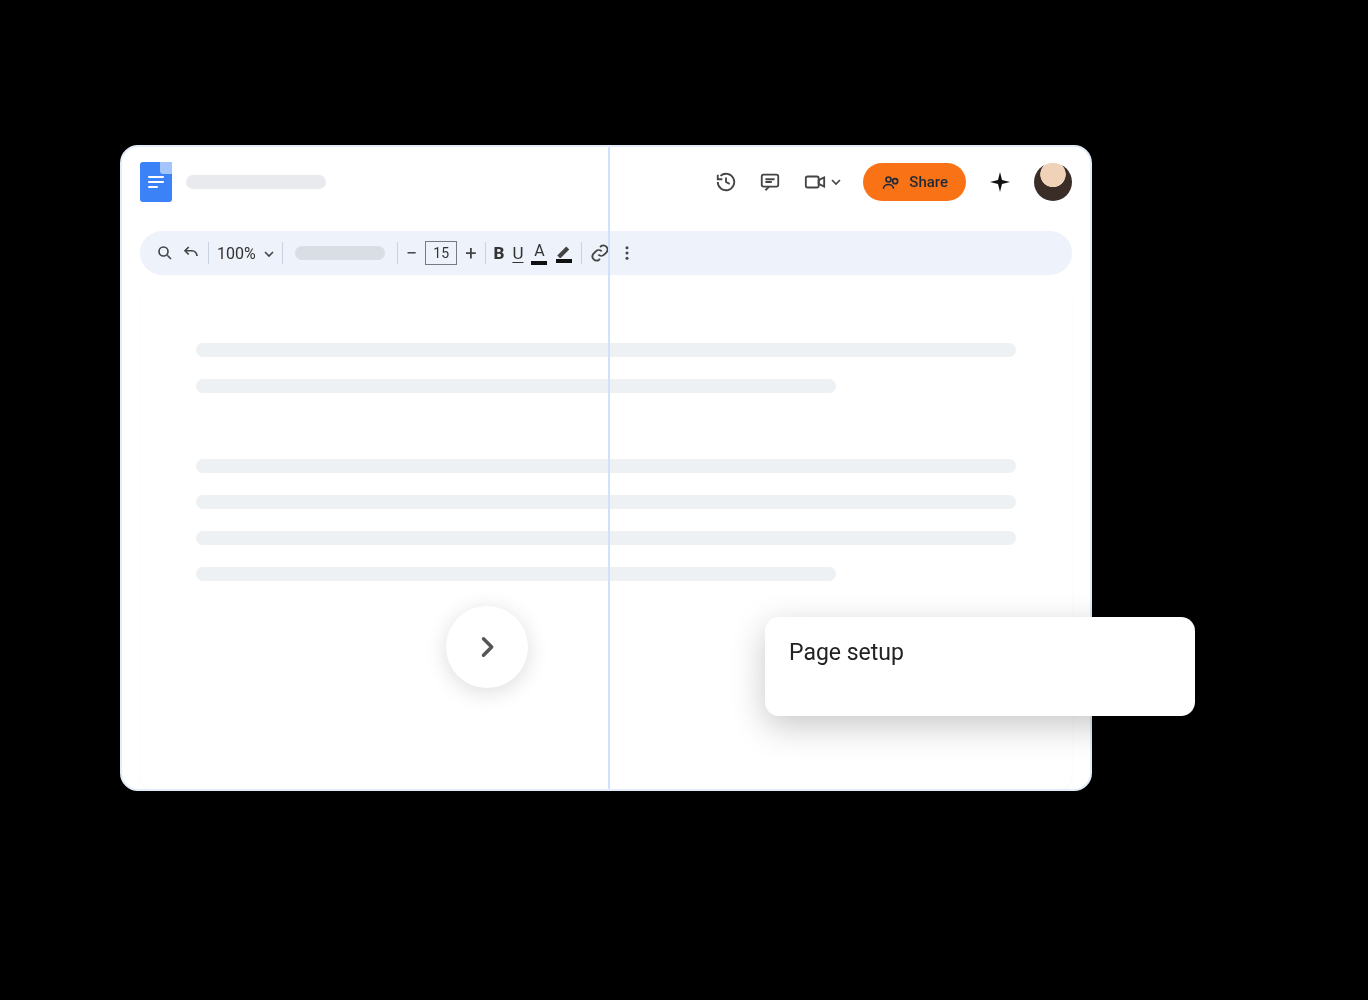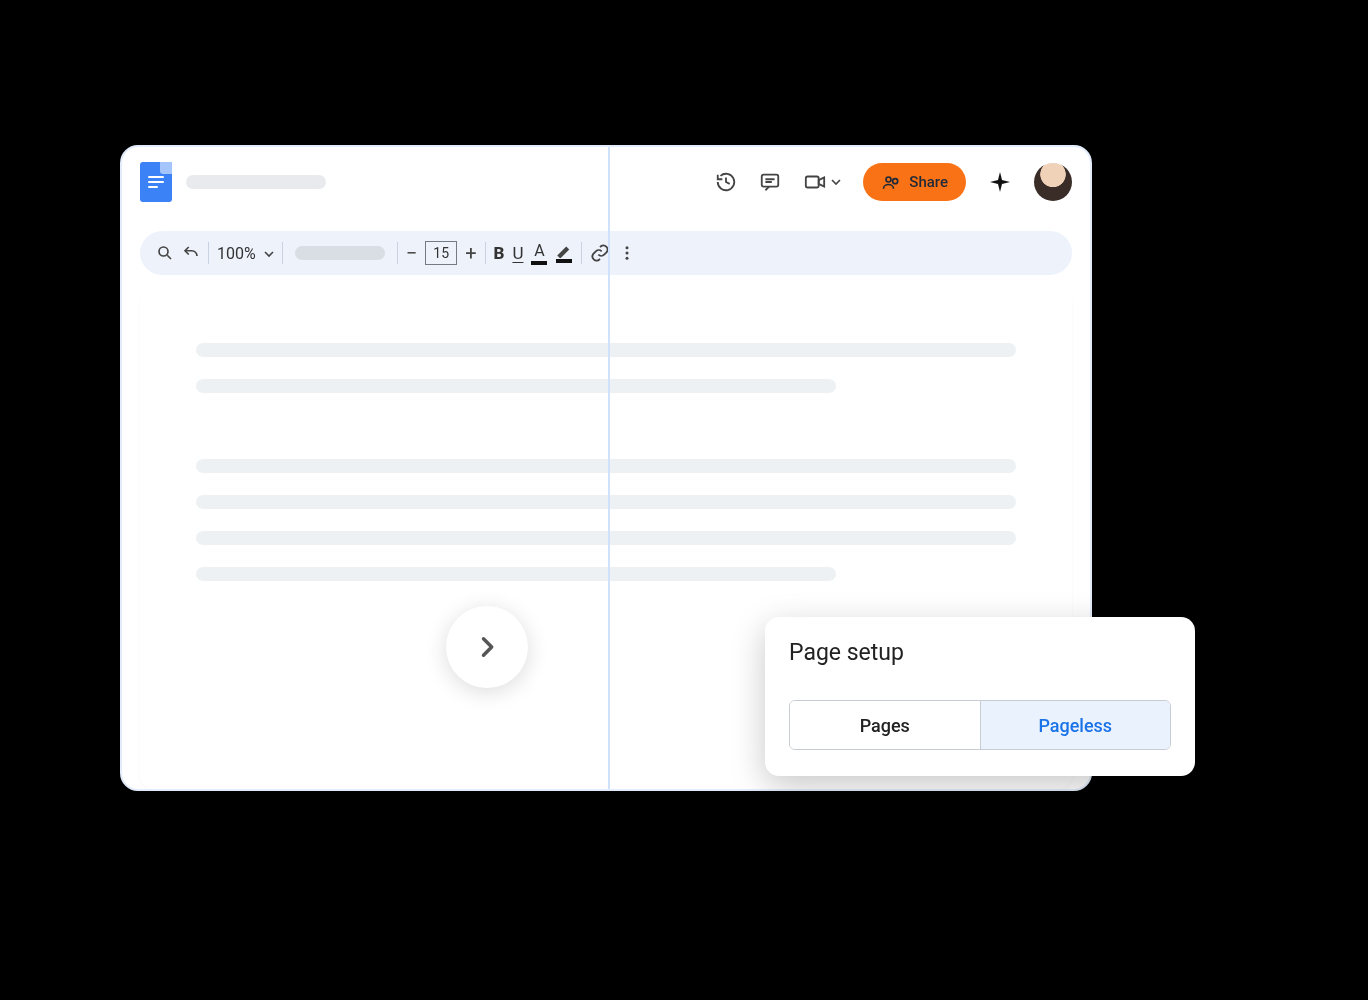--- a/index.html
+++ b/index.html
@@ -140,21 +140,21 @@
   .dialog {
     position: absolute;
     top: 617px; left: 765px;
     width: 430px;
     background: #fff;
     border-radius: 14px;
     box-shadow: 0 10px 34px rgba(0,0,0,.22);
     padding: 22px 24px 26px 24px;
   }
   .dialog-title {
-    font-size: 23px; color: #222; font-weight: 400; margin-bottom: 34px;
+    font-size: 23px; color: #222; font-weight: 400; margin-bottom: 24px;
   }
   .seg {
     display: flex;
     border: 1.5px solid #c8ccd3;
     border-radius: 6px;
     overflow: hidden;
     height: 50px;
   }
   .seg-btn {
     flex: 1;
@@ -300,17 +300,13 @@
 </div>
 
 <div class="expand-fab">
   <svg width="28" height="28" viewBox="0 0 24 24" fill="none" stroke="#555" stroke-width="3" stroke-linecap="round" stroke-linejoin="round">
       <polyline points="9 5 16 12 9 19"></polyline>
     </svg>
 </div>
 
 <div class="dialog">
   <div class="dialog-title">Page setup</div>
-  <div class="seg">
-    <div class="seg-btn inactive">Pages</div>
-    <div class="seg-btn active">Pageless</div>
-  </div>
 </div>
 
 </body></html>

